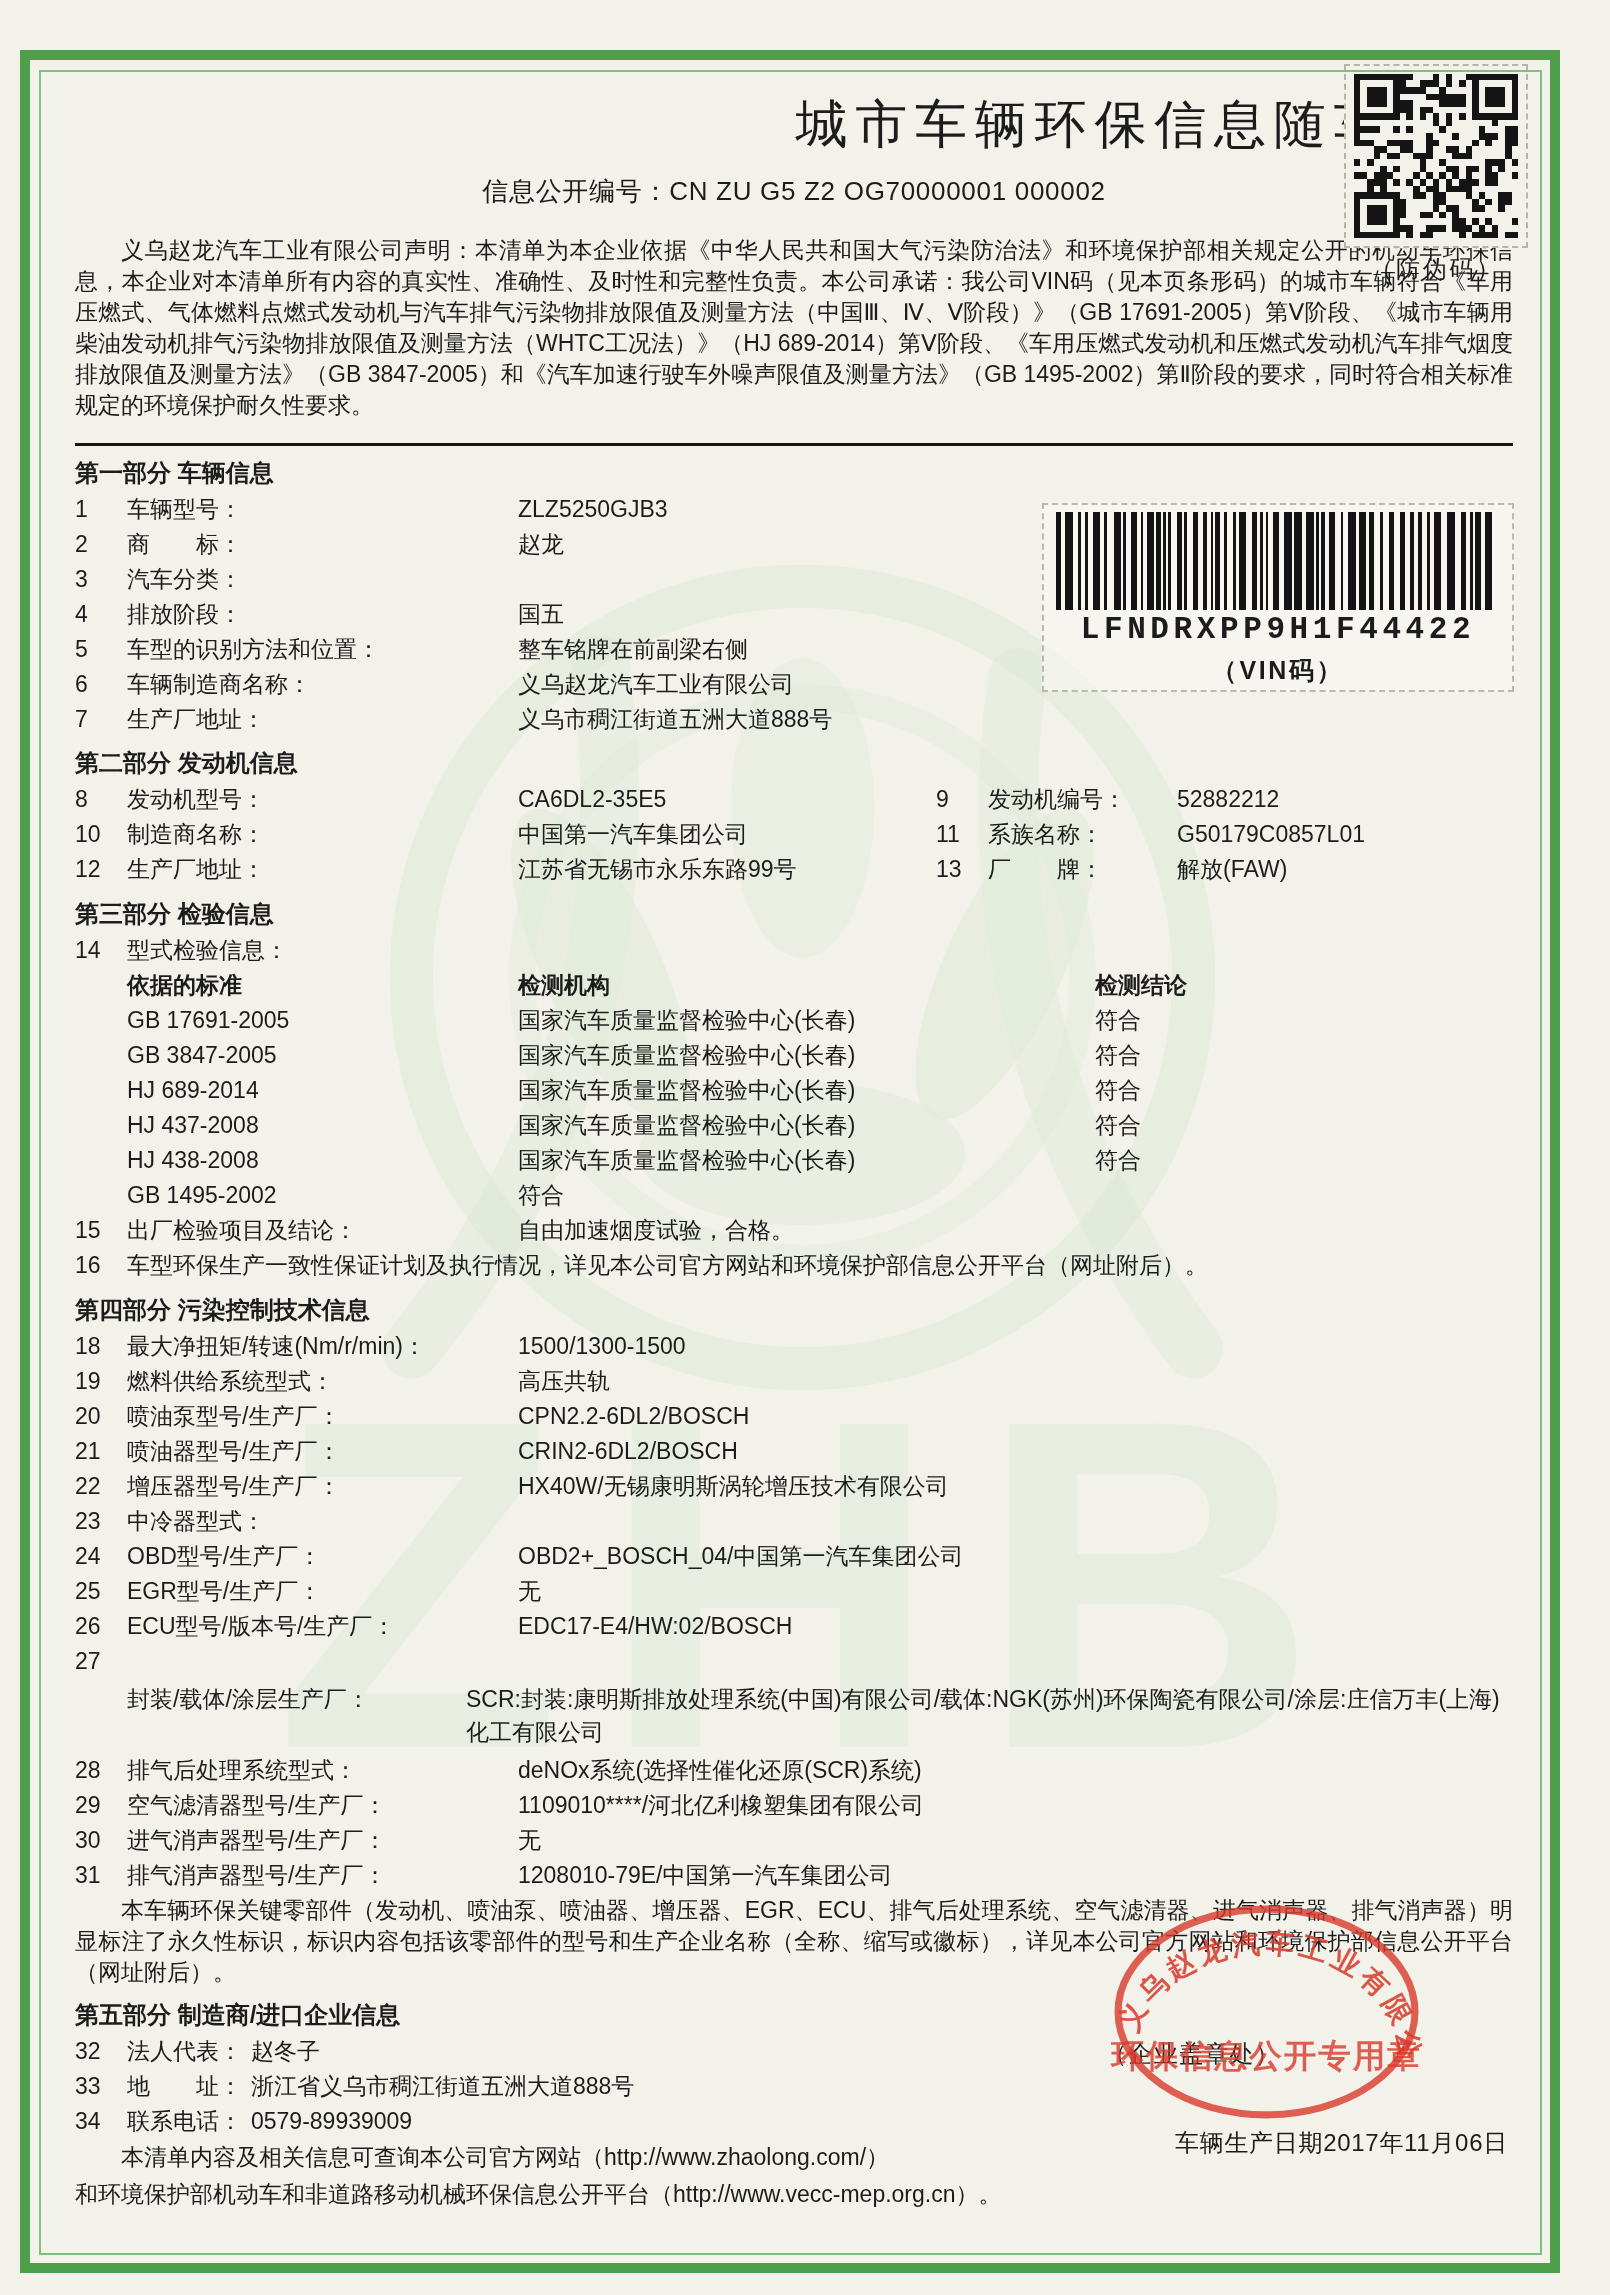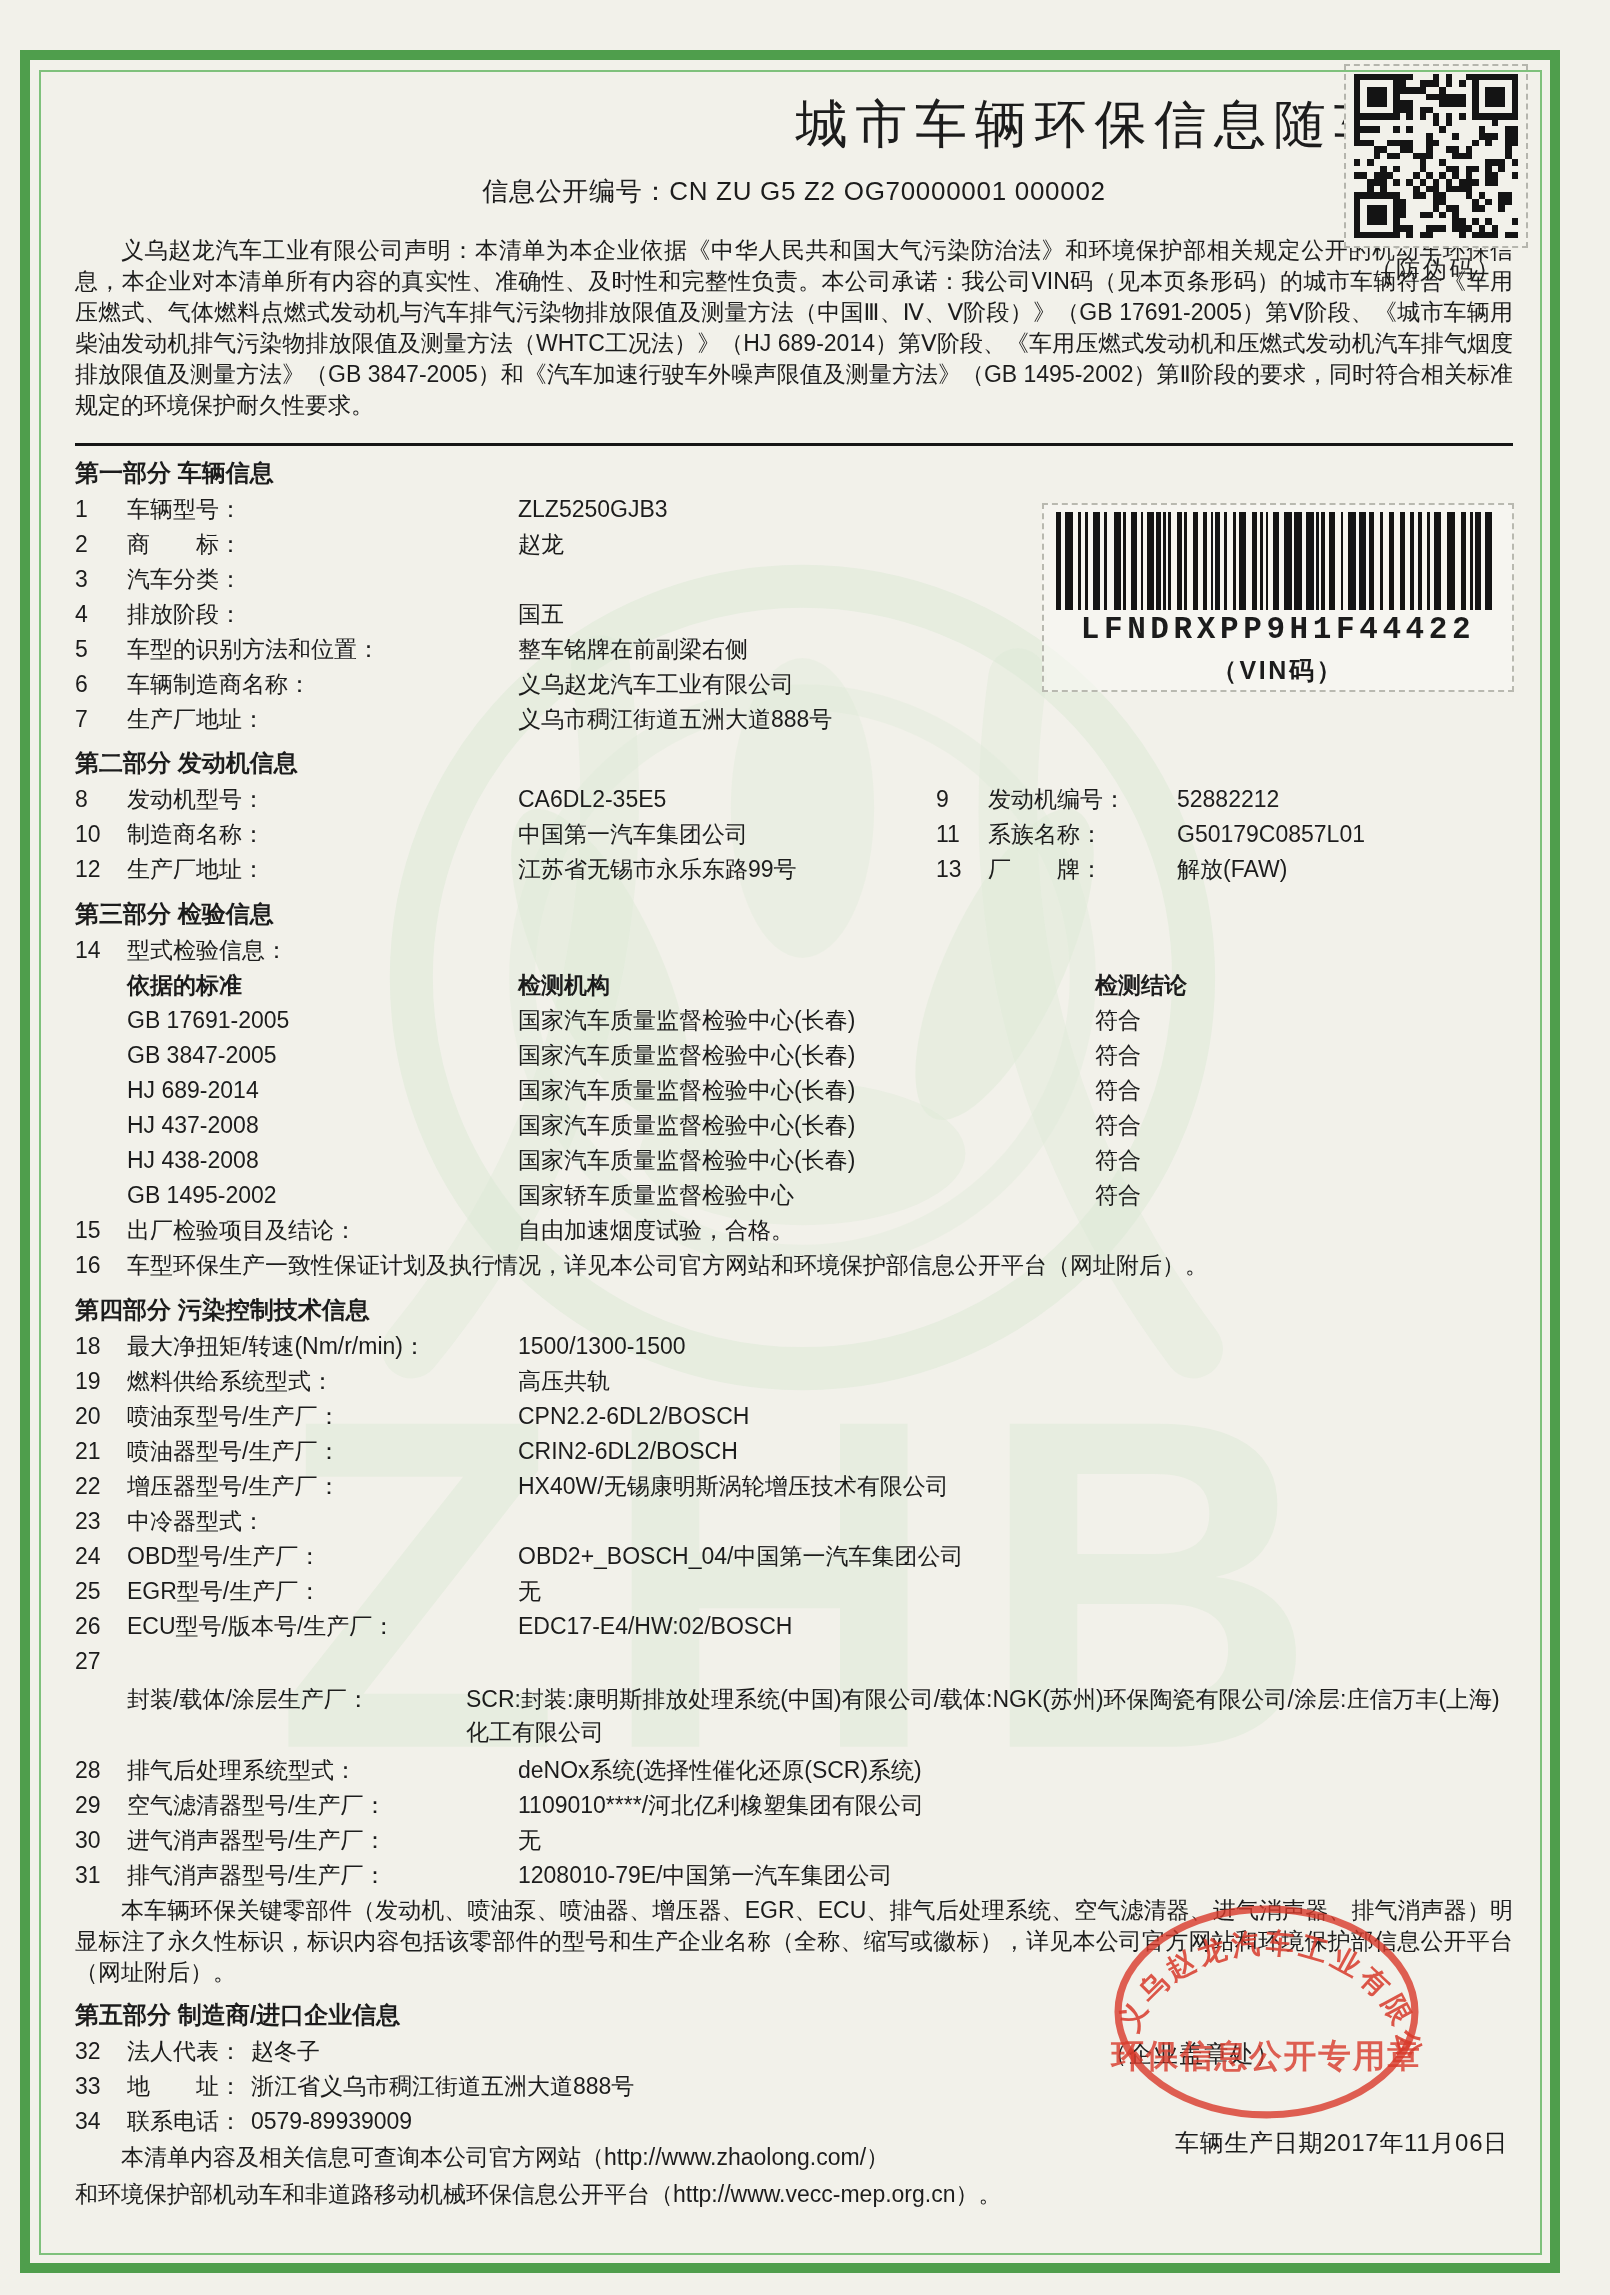--- a/index.html
+++ b/index.html
@@ -612,21 +612,20 @@
         <div class="row">
           <div class="num"></div>
           <div class="t-std">HJ 438-2008</div>
           <div class="t-org">国家汽车质量监督检验中心(长春)</div>
           <div class="t-res">符合</div>
         </div>
 
         <div class="row">
           <div class="num"></div>
           <div class="t-std">GB 1495-2002</div>
-          <div class="t-org">国家轿车质量监督检验中心</div>
           <div class="t-res">符合</div>
         </div>
       </div>
     <div class="row">
       <div class="num">15</div>
       <div class="label">出厂检验项目及结论：</div>
       <div class="value">自由加速烟度试验，合格。</div>
     </div>
     <div class="row">
       <div class="num">16</div>

